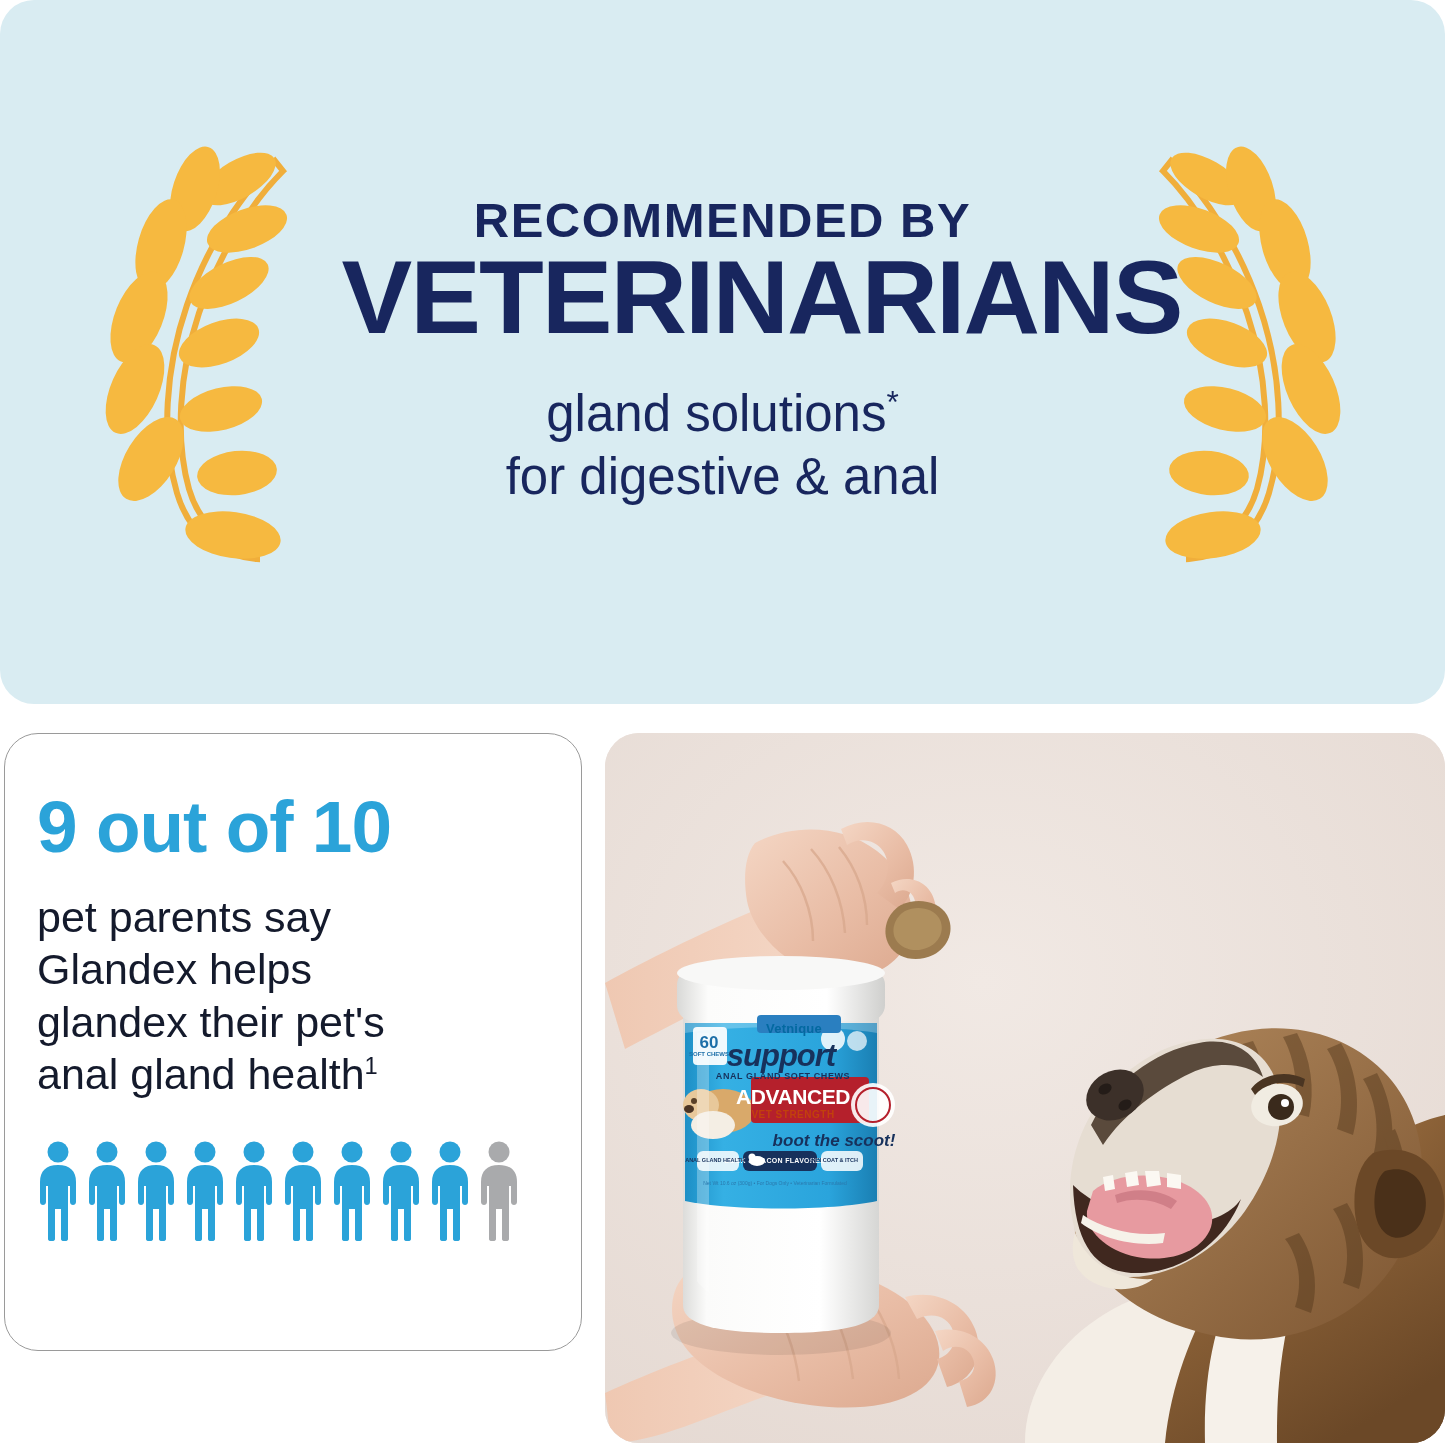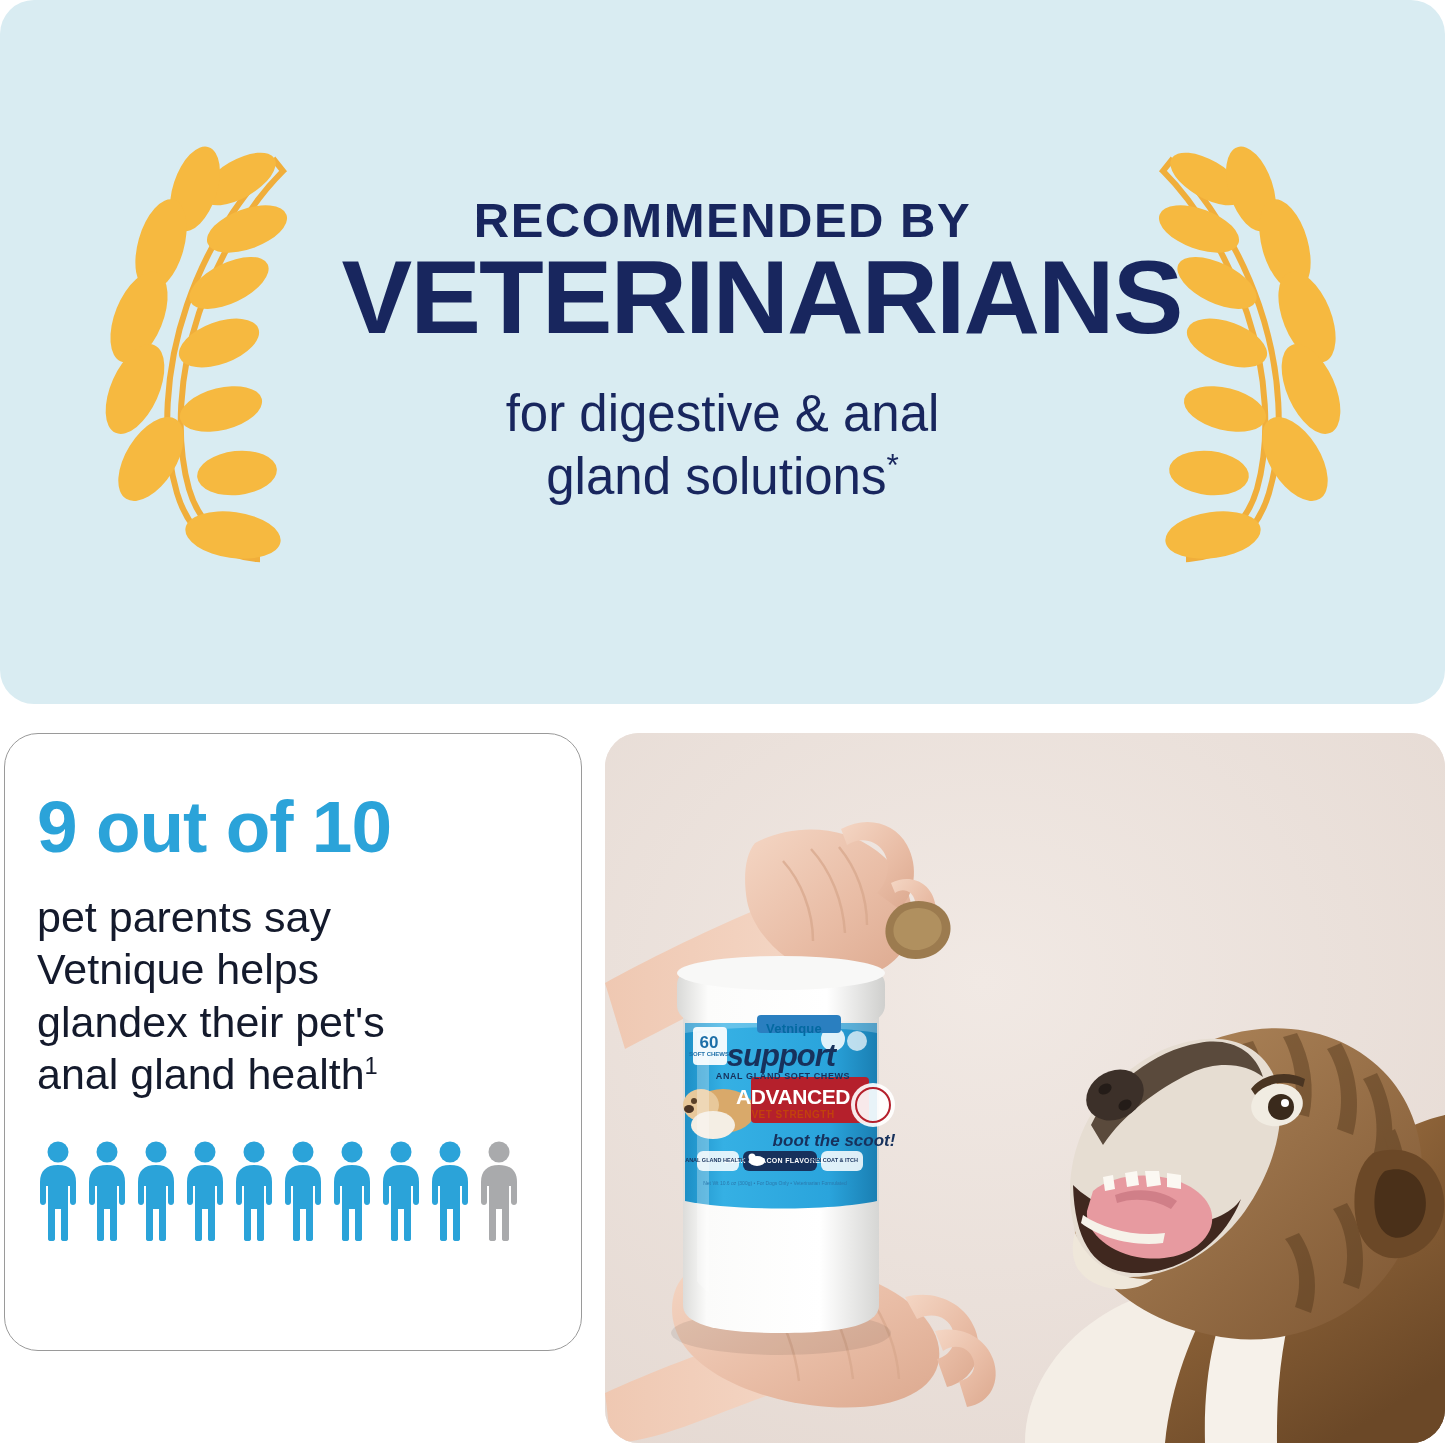--- a/index.html
+++ b/index.html
@@ -205,22 +205,22 @@
             <ellipse cx="194" cy="336" rx="40" ry="22" transform="rotate(-6 194 336)"></ellipse>
             <ellipse cx="190" cy="398" rx="48" ry="23" transform="rotate(8 190 398)"></ellipse>
           </g>
         </svg>
       </div>
 
       <div class="banner-text">
         <div class="kicker">RECOMMENDED BY</div>
         <div class="bigword">VETERINARIANS</div>
         <div class="subline">
+          <div><span>gland solutions</span><sup>*</sup></div>
           <div>for digestive &amp; anal</div>
-          <div><span>gland solutions</span><sup>*</sup></div>
         </div>
       </div>
 
       <div class="laurel laurel-right">
         <svg viewBox="0 0 300 430" xmlns="http://www.w3.org/2000/svg" aria-hidden="true">
           <g fill="#f6b940">
             <path d="M232 24 C196 60 164 110 144 168 C122 232 118 302 134 356 C146 396 172 418 214 422 L214 410 C178 406 156 386 146 352 C132 302 136 236 156 176 C176 118 206 68 240 34 Z" fill="none" stroke="#f0ae3b" stroke-width="6" stroke-linecap="round"></path>
             <ellipse cx="196" cy="42" rx="41" ry="19" transform="rotate(-30 196 42)"></ellipse>
             <ellipse cx="152" cy="52" rx="22" ry="44" transform="rotate(18 152 52)"></ellipse>
             <ellipse cx="204" cy="92" rx="42" ry="20" transform="rotate(-20 204 92)"></ellipse>
@@ -237,21 +237,21 @@
         </svg>
       </div>
 
     </div>
   </section>
 
   <section class="stat-card">
     <div class="stat-headline">9 out of 10</div>
     <div class="stat-body">
       <span>pet parents say</span><br>
-      <span>Vetnique helps</span><br>
+      <span>Glandex helps</span><br>
       <span>glandex their pet's</span><br>
       <span>anal gland health</span><sup>1</sup>
     </div>
     <div class="people-row" id="people-row">
         <div class="person">
           <svg viewBox="0 0 42 100" xmlns="http://www.w3.org/2000/svg">
             <circle cx="21" cy="11" r="10.5" fill="#2ba3d9"></circle>
             <path d="M21 24 C9 24 3 30 3 41 L3 61 C3 65 9 65 9 61 L9 45 L11 45 L11 98 C11 101 18 101 18 98 L18 68 L24 68 L24 98 C24 101 31 101 31 98 L31 45 L33 45 L33 61 C33 65 39 65 39 61 L39 41 C39 30 33 24 21 24 Z" fill="#2ba3d9"></path>
           </svg>
         </div>

